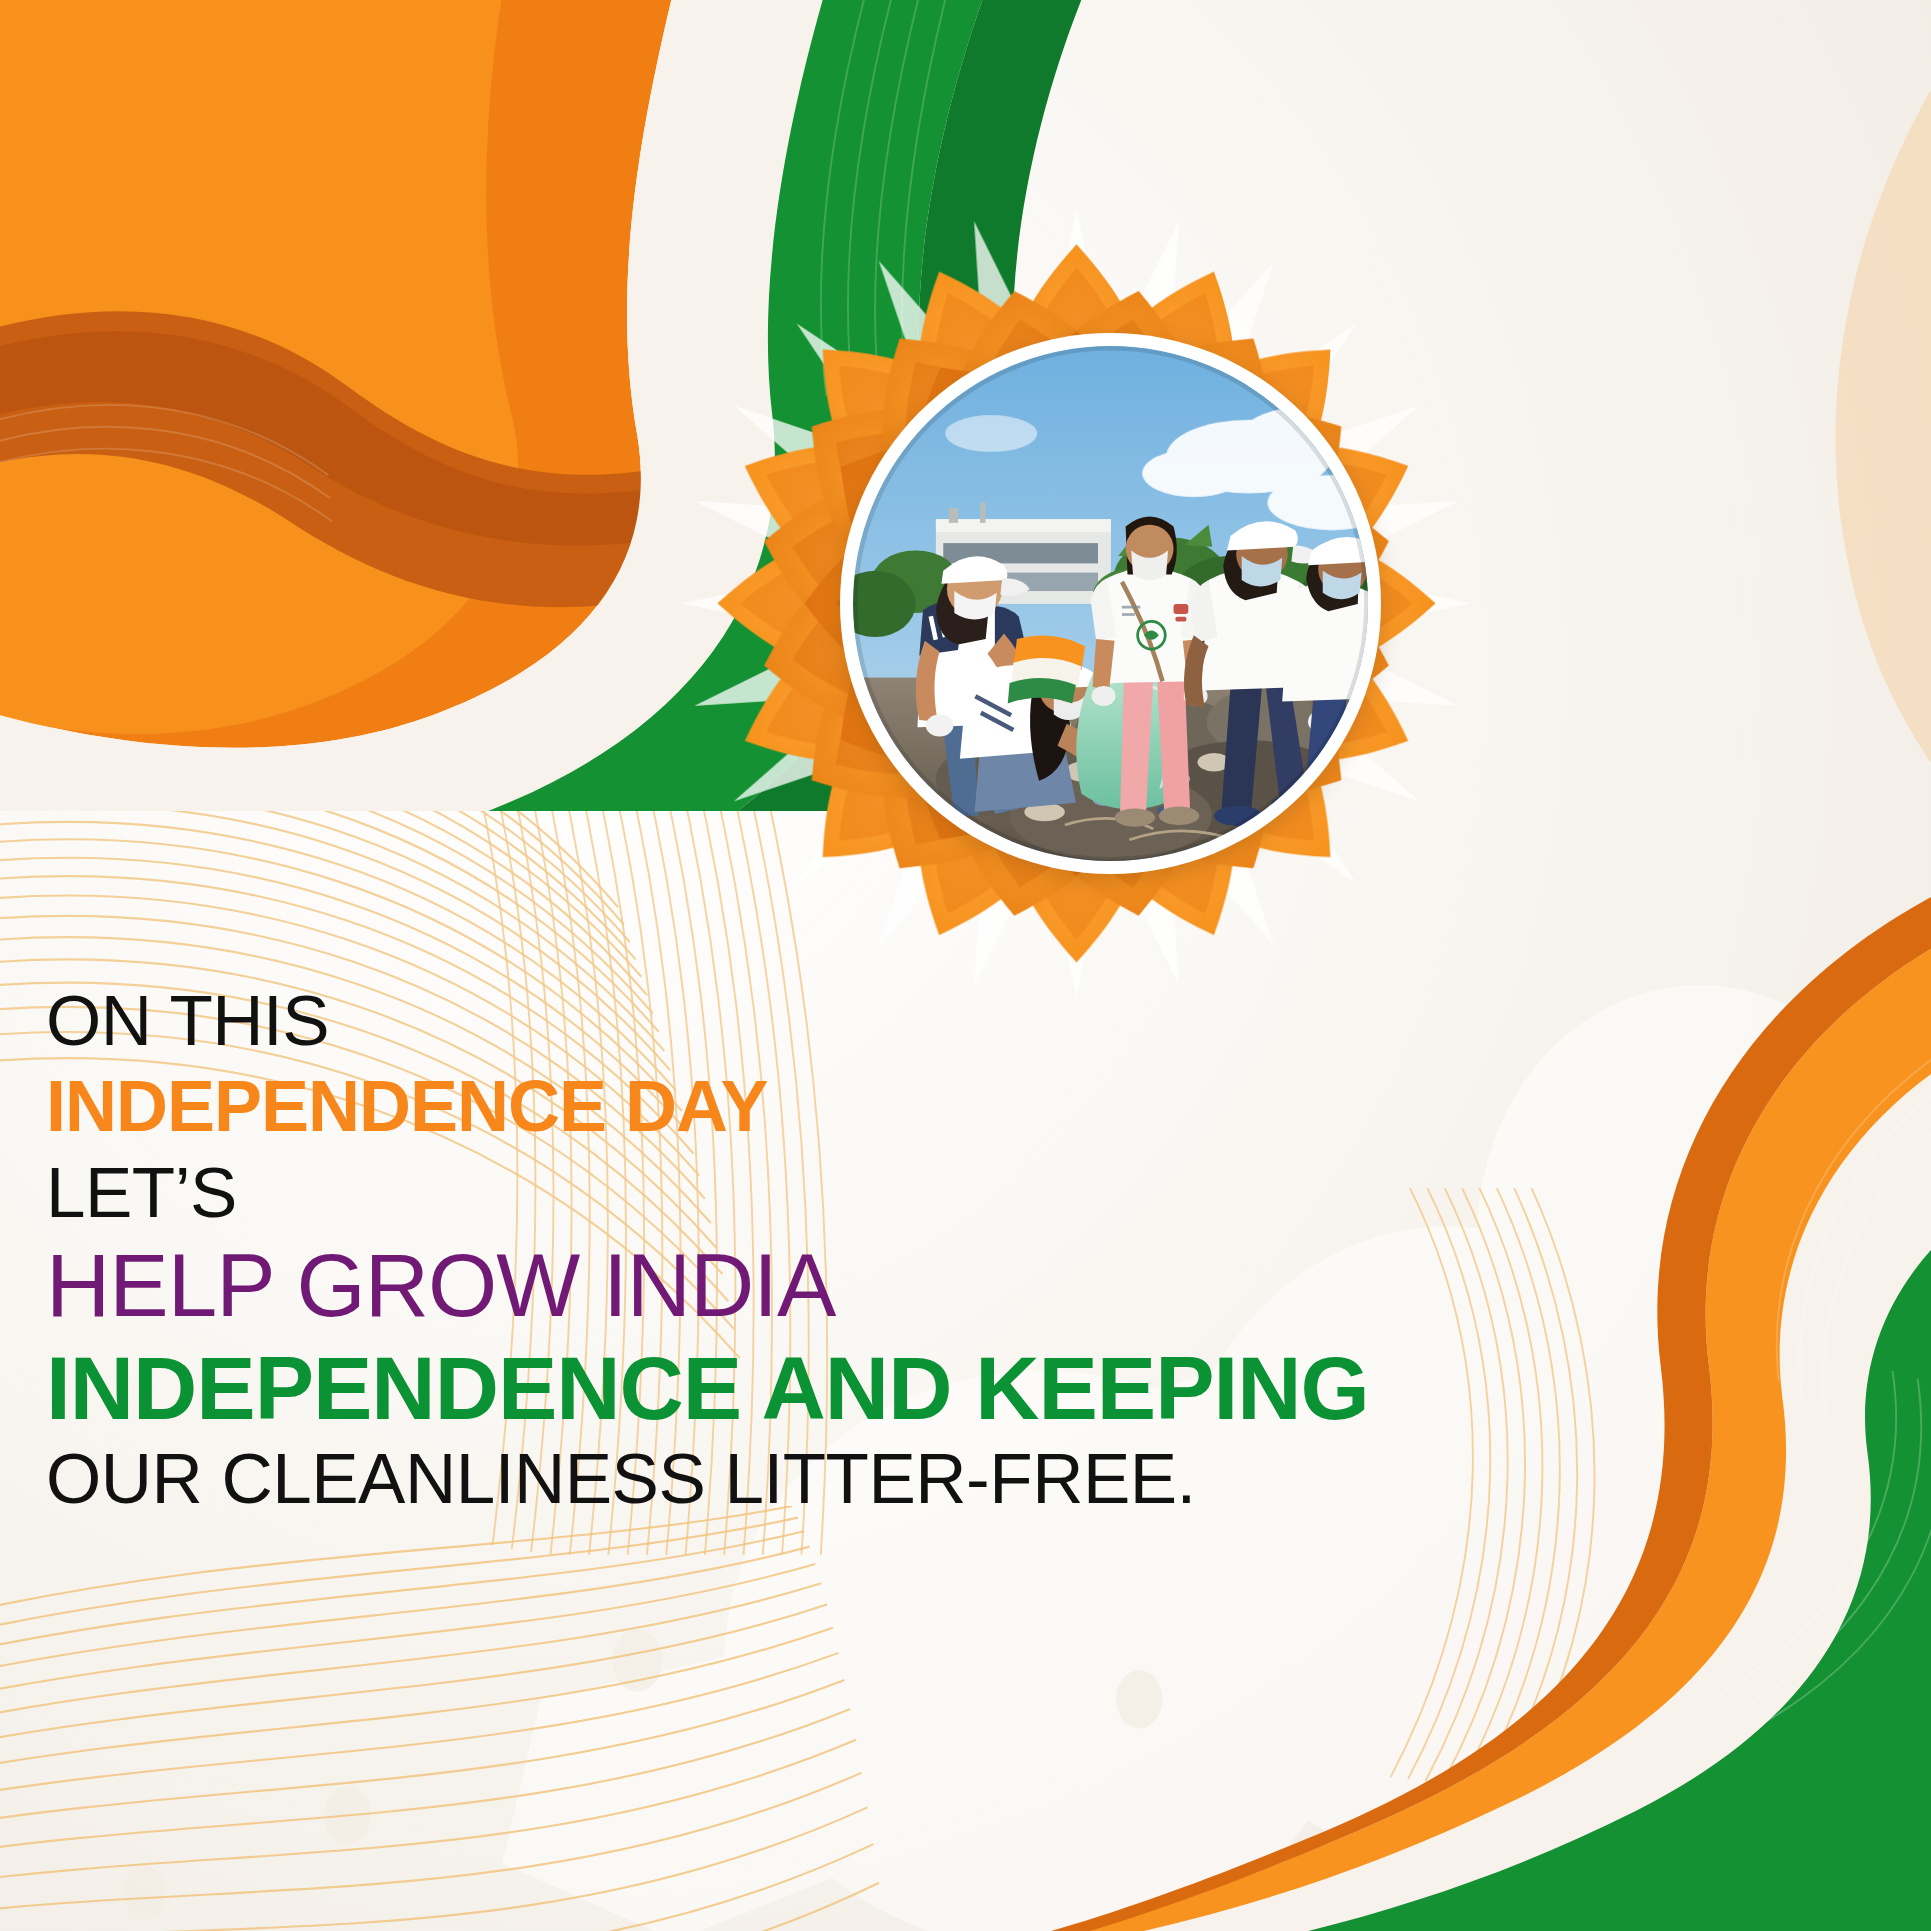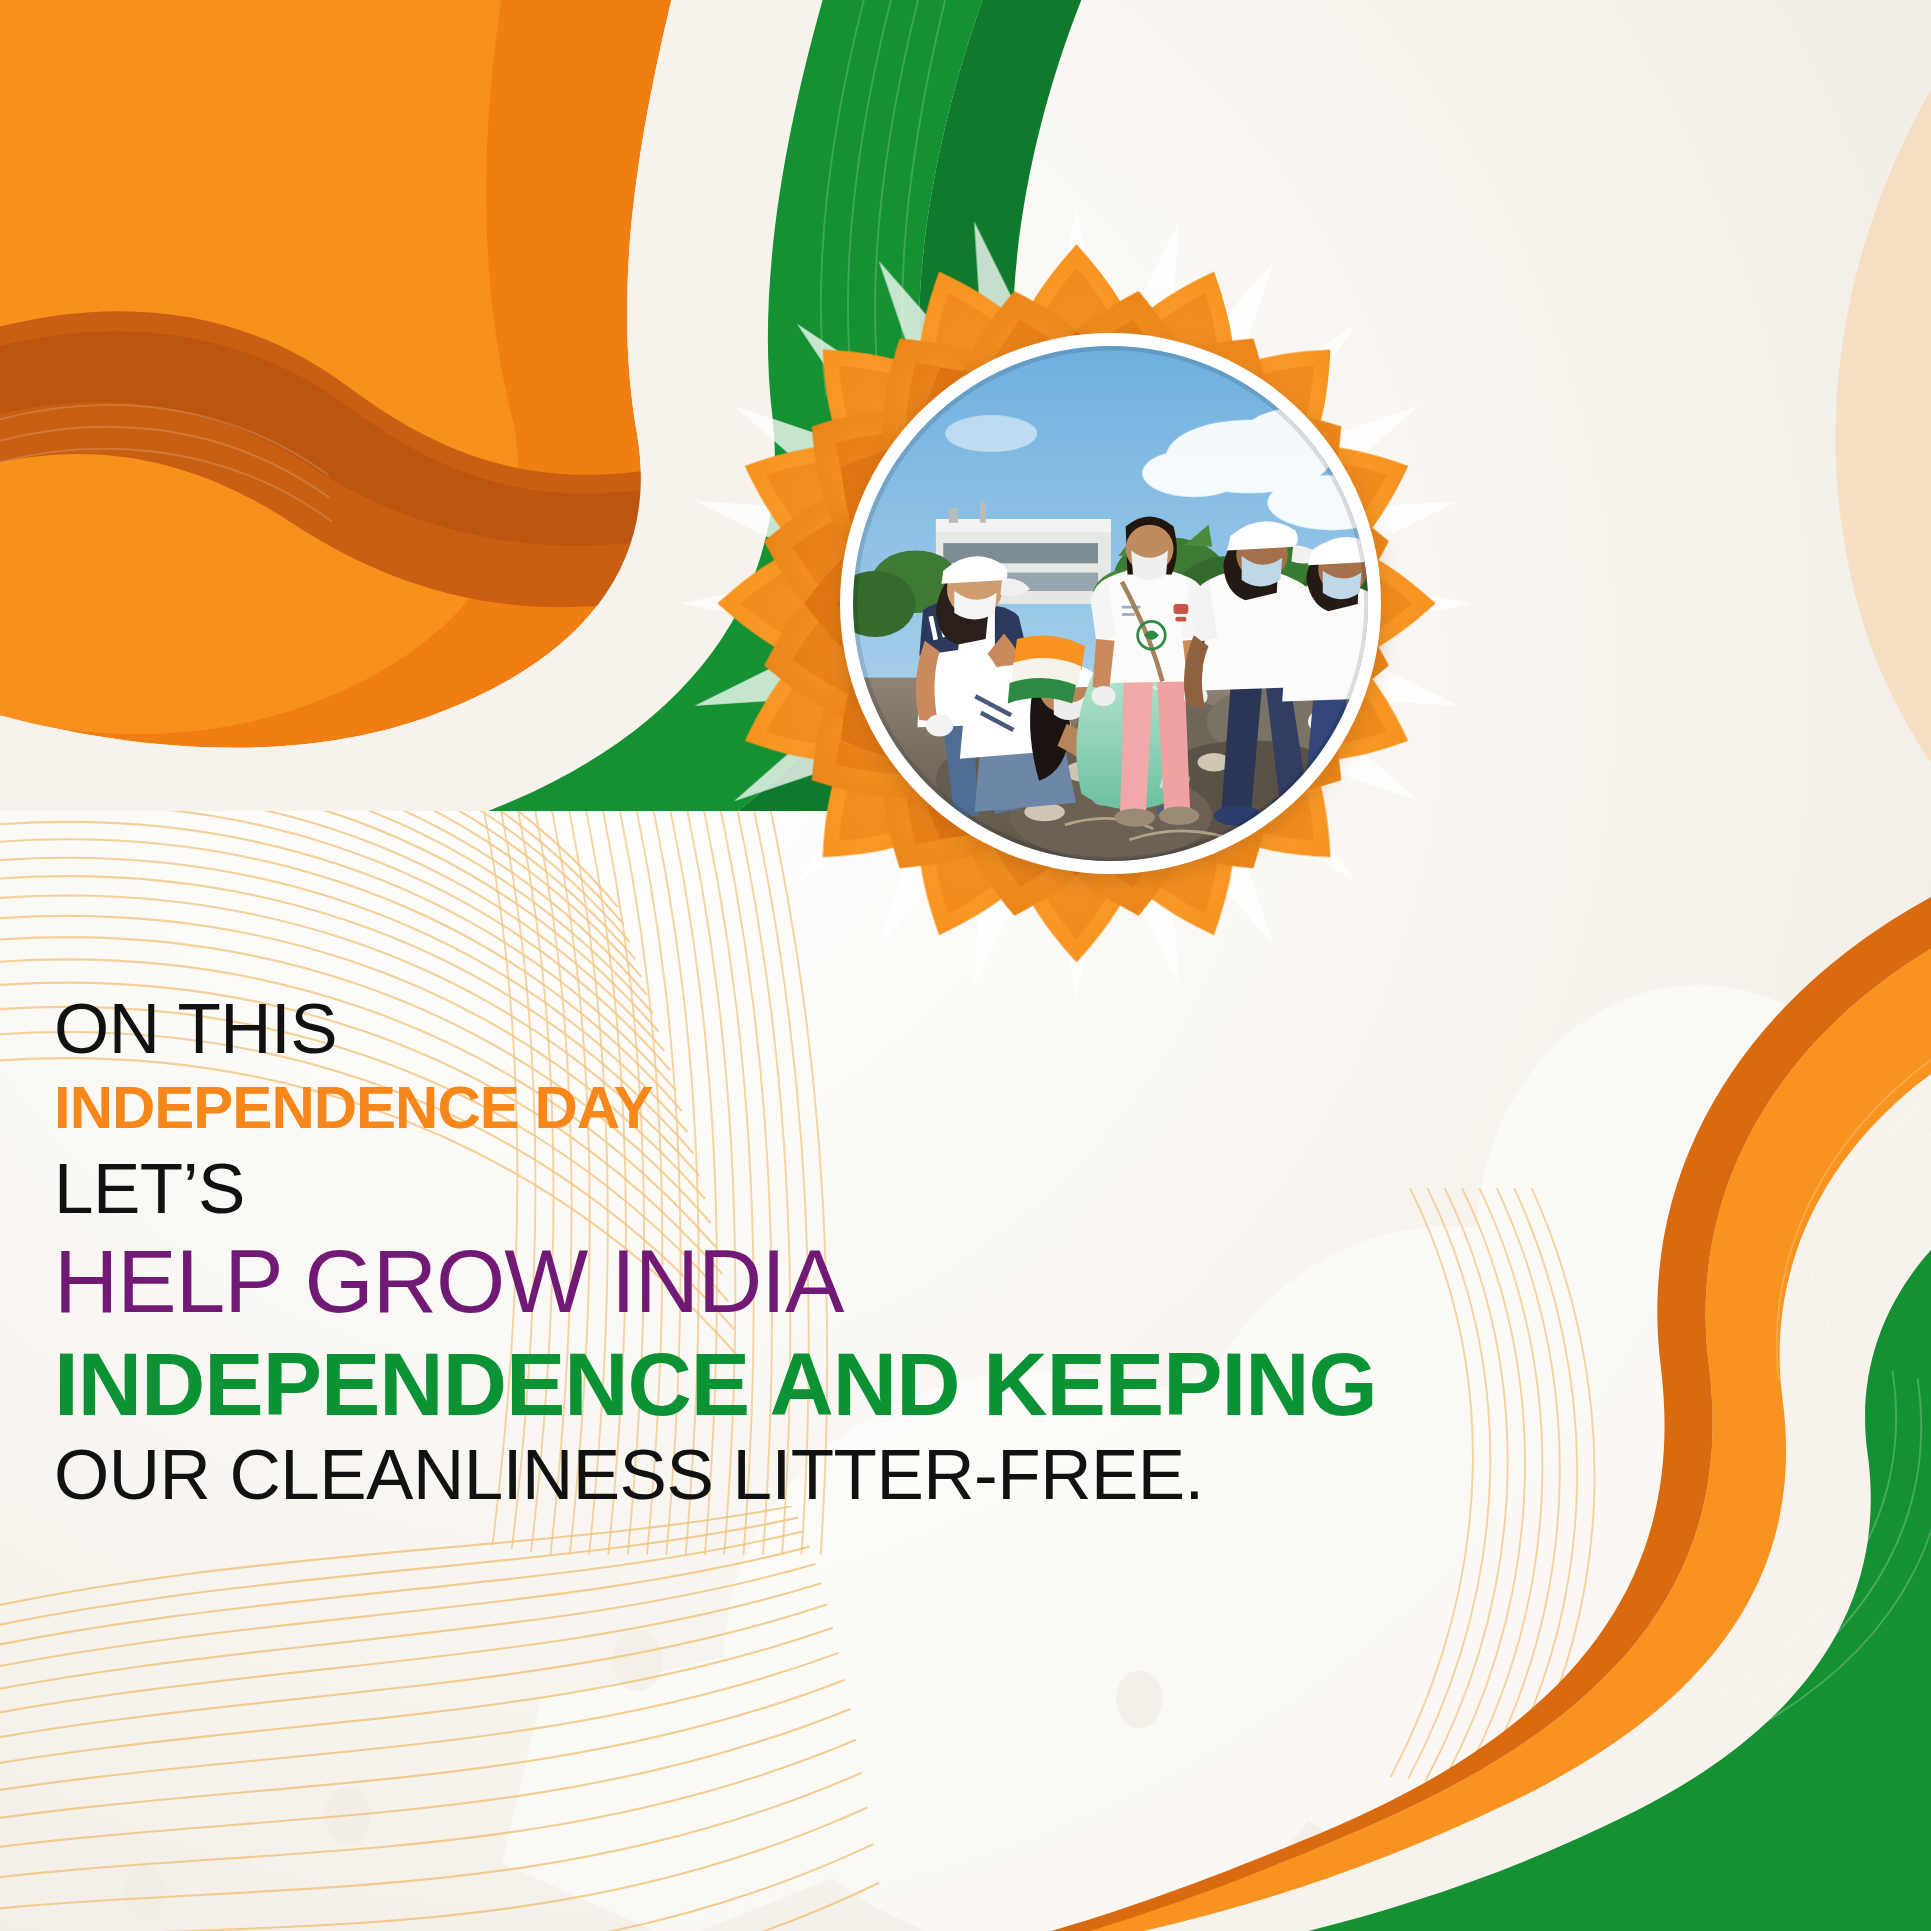--- a/index.html
+++ b/index.html
@@ -61,24 +61,24 @@
     top:985px;
     width:1352px;
   }
   .hl{
     display:block;
     font-family:"Liberation Sans", sans-serif;
     font-weight:700;
     letter-spacing:-0.5px;
     line-height:1.0;
     white-space:nowrap;
-    margin:8px;
+    margin:0;
   }
   .l1{font-size:71px;color:#111111;font-weight:400;margin-bottom:13.5px;}
-  .l2{font-size:60px;color:#F7861B;font-weight:800;letter-spacing:-1px;margin-bottom:15.4px;}
+  .l2{font-size:72px;color:#F7861B;font-weight:800;letter-spacing:-1px;margin-bottom:15.4px;}
   .l3{font-size:71px;color:#111111;font-weight:400;margin-bottom:13.5px;}
   .l4{font-size:89px;color:#701a75;font-weight:400;letter-spacing:-1px;margin-bottom:13.5px;}
   .l5{font-size:64px;color:#111111;font-weight:400;margin-bottom:25px;}
   .l6{font-size:89px;color:#0A9234;font-weight:800;letter-spacing:-1px;margin-bottom:9.7px;}
   .l7{font-size:71px;color:#111111;font-weight:400;}
 </style>
 </head>
 <body>
 
 <div id="poster">

